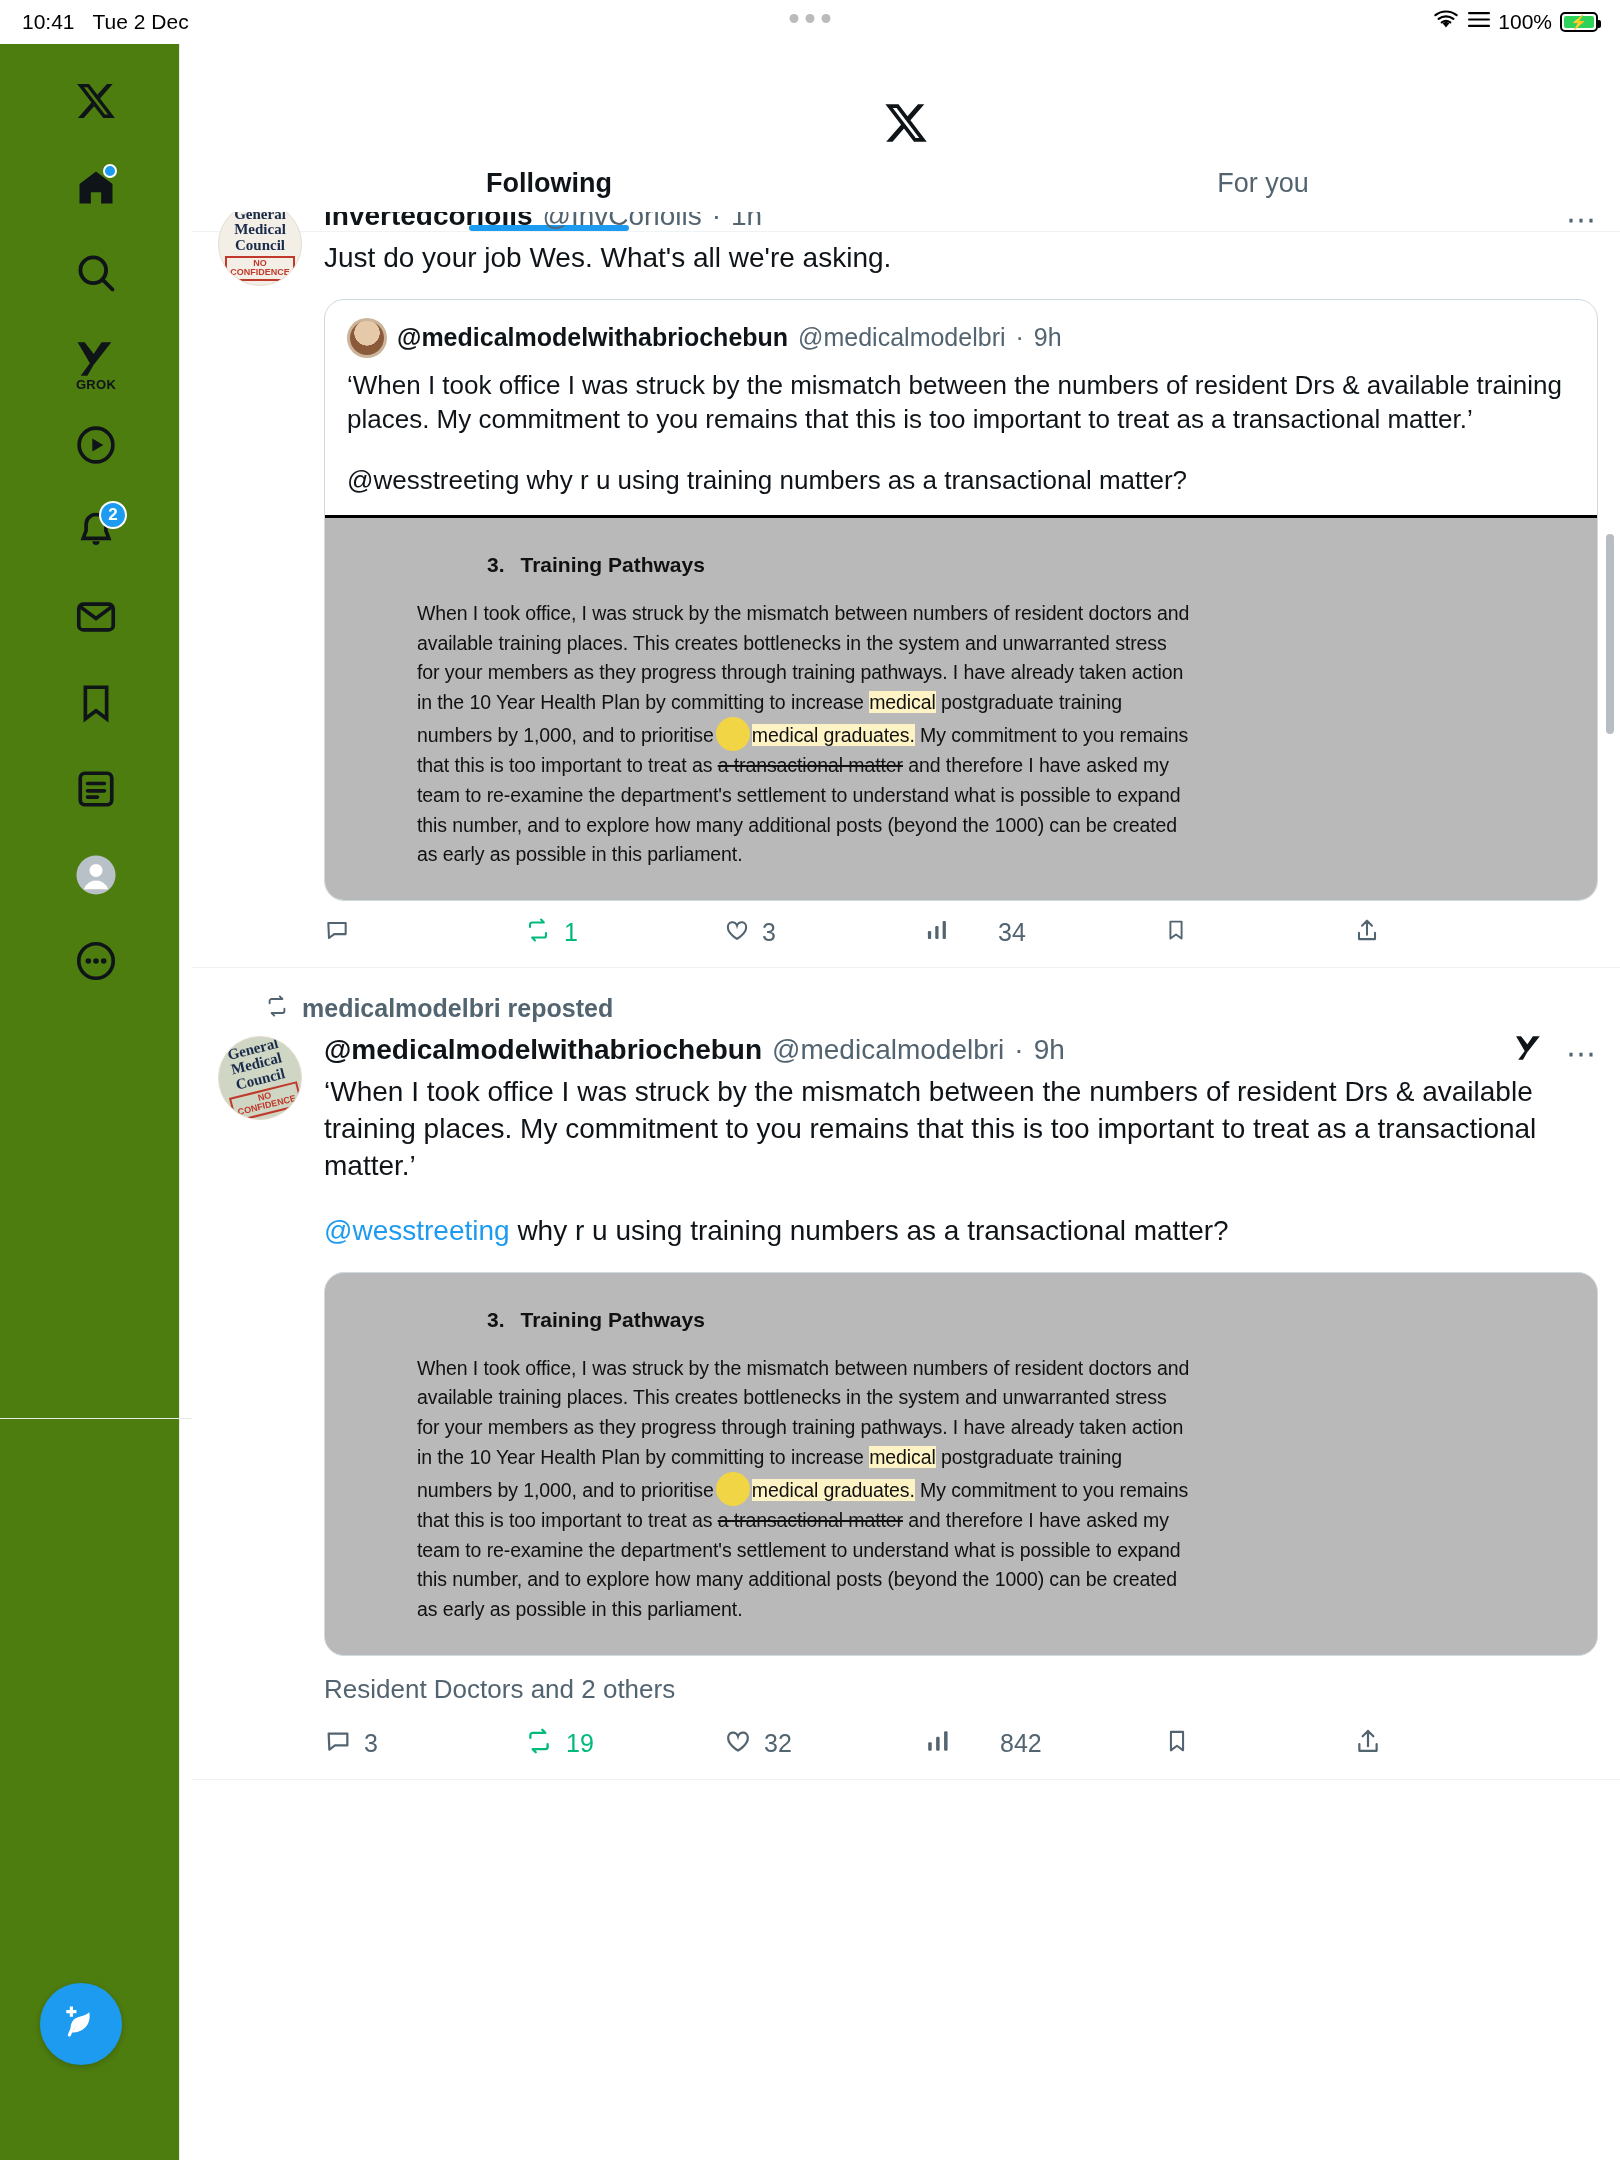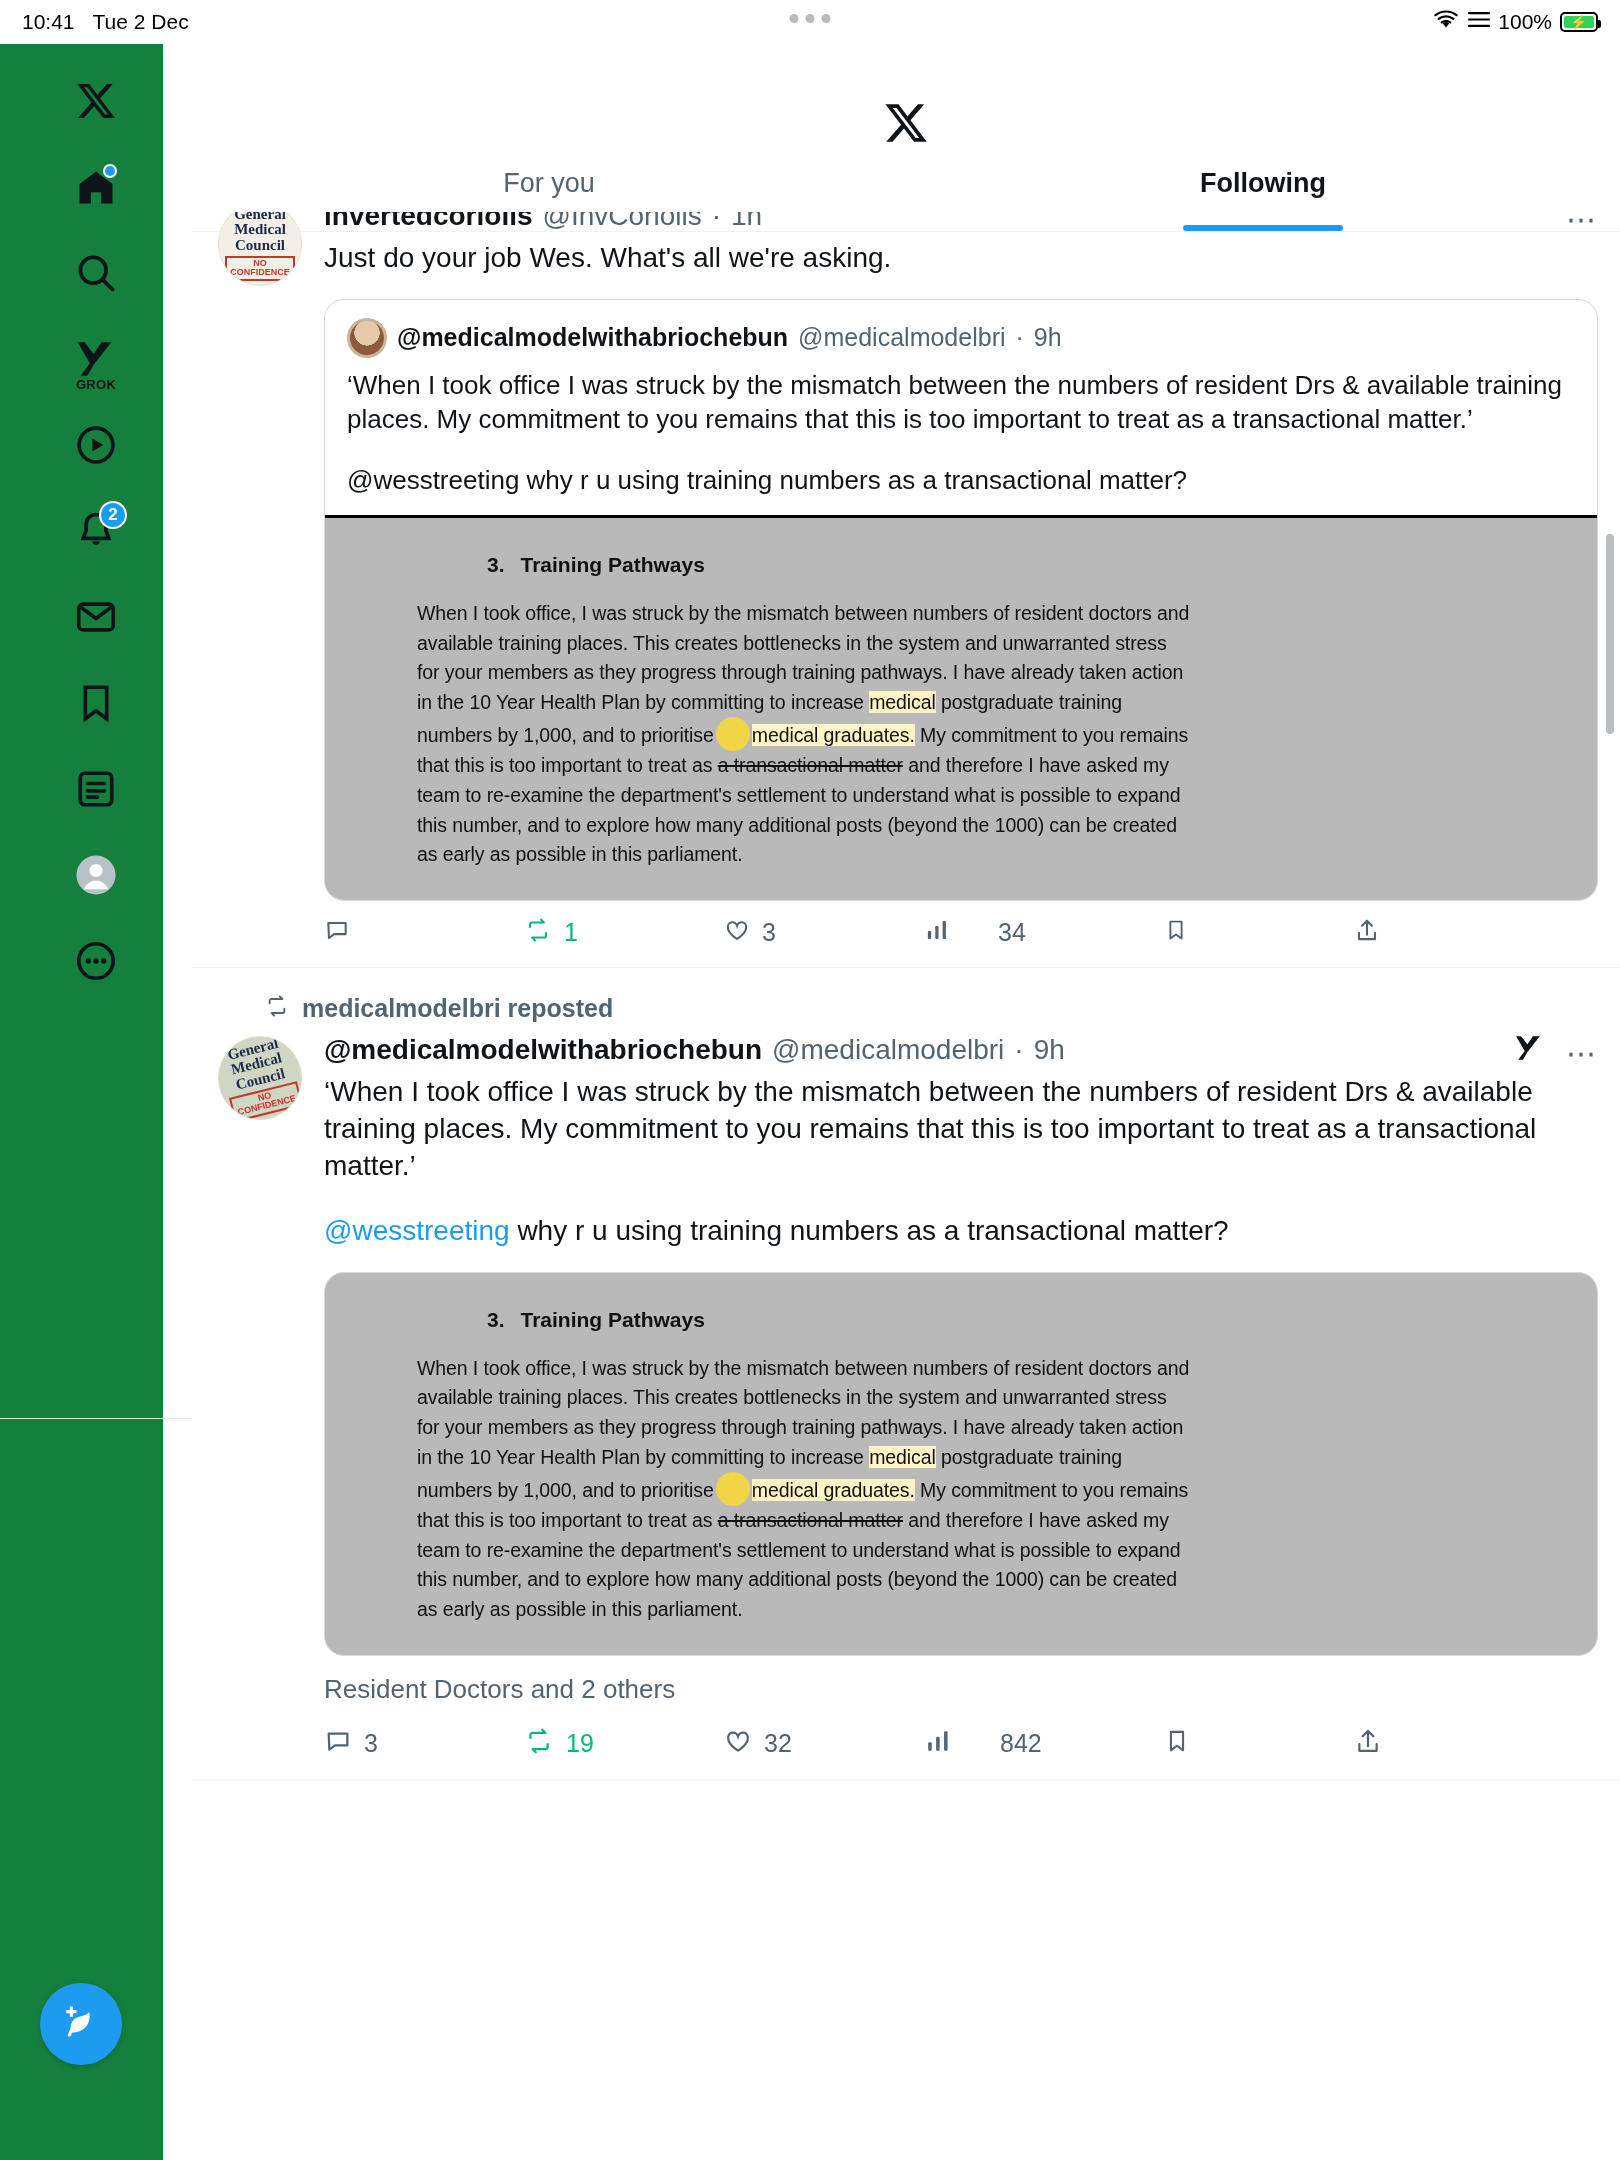--- a/index.html
+++ b/index.html
@@ -58,23 +58,23 @@
   .battery i { display: block; width: 100%; height: 100%; background: #2fd35a; border-radius: 2px; }
   .bolt {
     position: absolute; left: 50%; top: 50%; transform: translate(-50%,-50%);
     font-size: 14px; color: #fff;
   }
 
   
   .railwrap {
     position: absolute;
     left: 0; top: 44px;
-    width: 164px;
+    width: 180px;
     height: 2116px;
-    background: #15803d;
+    background: #4d7c0f;
     border-right: 1px solid #e8eaec;
     z-index: 30;
   }
   .rail {
     position: relative;
     width: 192px;
     height: 1375px;
     border-bottom: 1px solid #e8eaec;
     display: flex;
     flex-direction: column;
@@ -476,26 +476,26 @@
 
   <div class="main">
 
     <div class="app-header">
       <div class="app-logo">
         <svg width="46" height="46" viewBox="0 0 24 24">
             <path fill="#0f1419" d="M18.244 2.25h3.308l-7.227 8.26 8.502 11.24H16.17l-5.214-6.817L4.99 21.75H1.68l7.73-8.835L1.254 2.25H8.08l4.713 6.231zm-1.161 17.52h1.833L7.084 4.126H5.117z"></path>
           </svg>
       </div>
       <div class="tabs">
-        <div class="tab">
-          <span>For you</span>
-        </div>
         <div class="tab active">
           <span>Following</span>
           <span class="tab-underline"></span>
+        </div>
+        <div class="tab">
+          <span>For you</span>
         </div>
       </div>
     </div>
 
     <div class="feed">
 
       <div class="tweet" style="margin-top:-16px;">
         <div class="tweet-inner">
           <div class="avatar-col">
             <div class="avatar">

